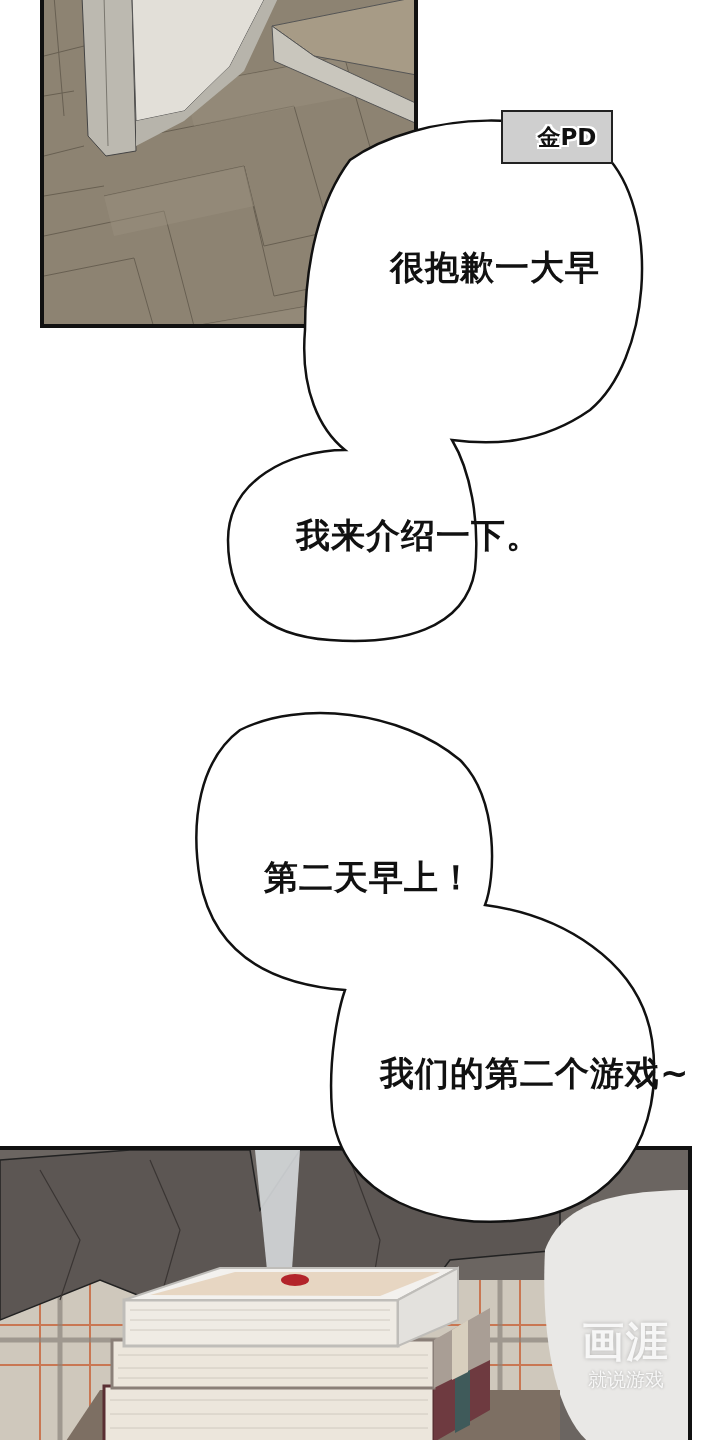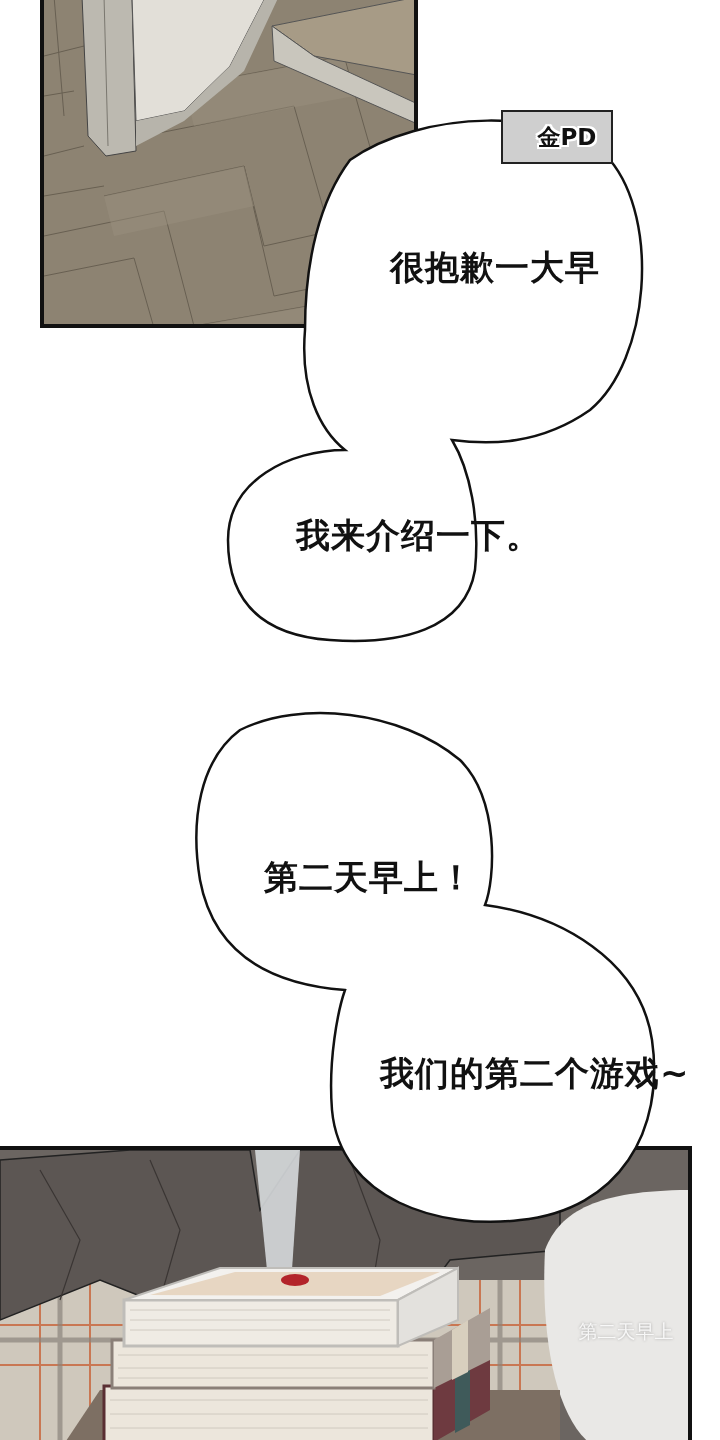--- a/index.html
+++ b/index.html
@@ -133,14 +133,15 @@
         <line x1="118" y1="218" x2="428" y2="218"></line>
         <line x1="118" y1="228" x2="428" y2="228"></line>
       <line x1="110" y1="250" x2="428" y2="250"></line>
         <line x1="110" y1="264" x2="428" y2="264"></line>
         <line x1="110" y1="278" x2="428" y2="278"></line>
     </g>
   </svg>
 </div>
 
 <div class="watermark" style="z-index:4;">
-  <div class="wm-sub">第二天早上</div>
+  <div class="wm-main">画涯</div>
+  <div class="wm-sub">就说游戏</div>
 </div>
 
 </body></html>

